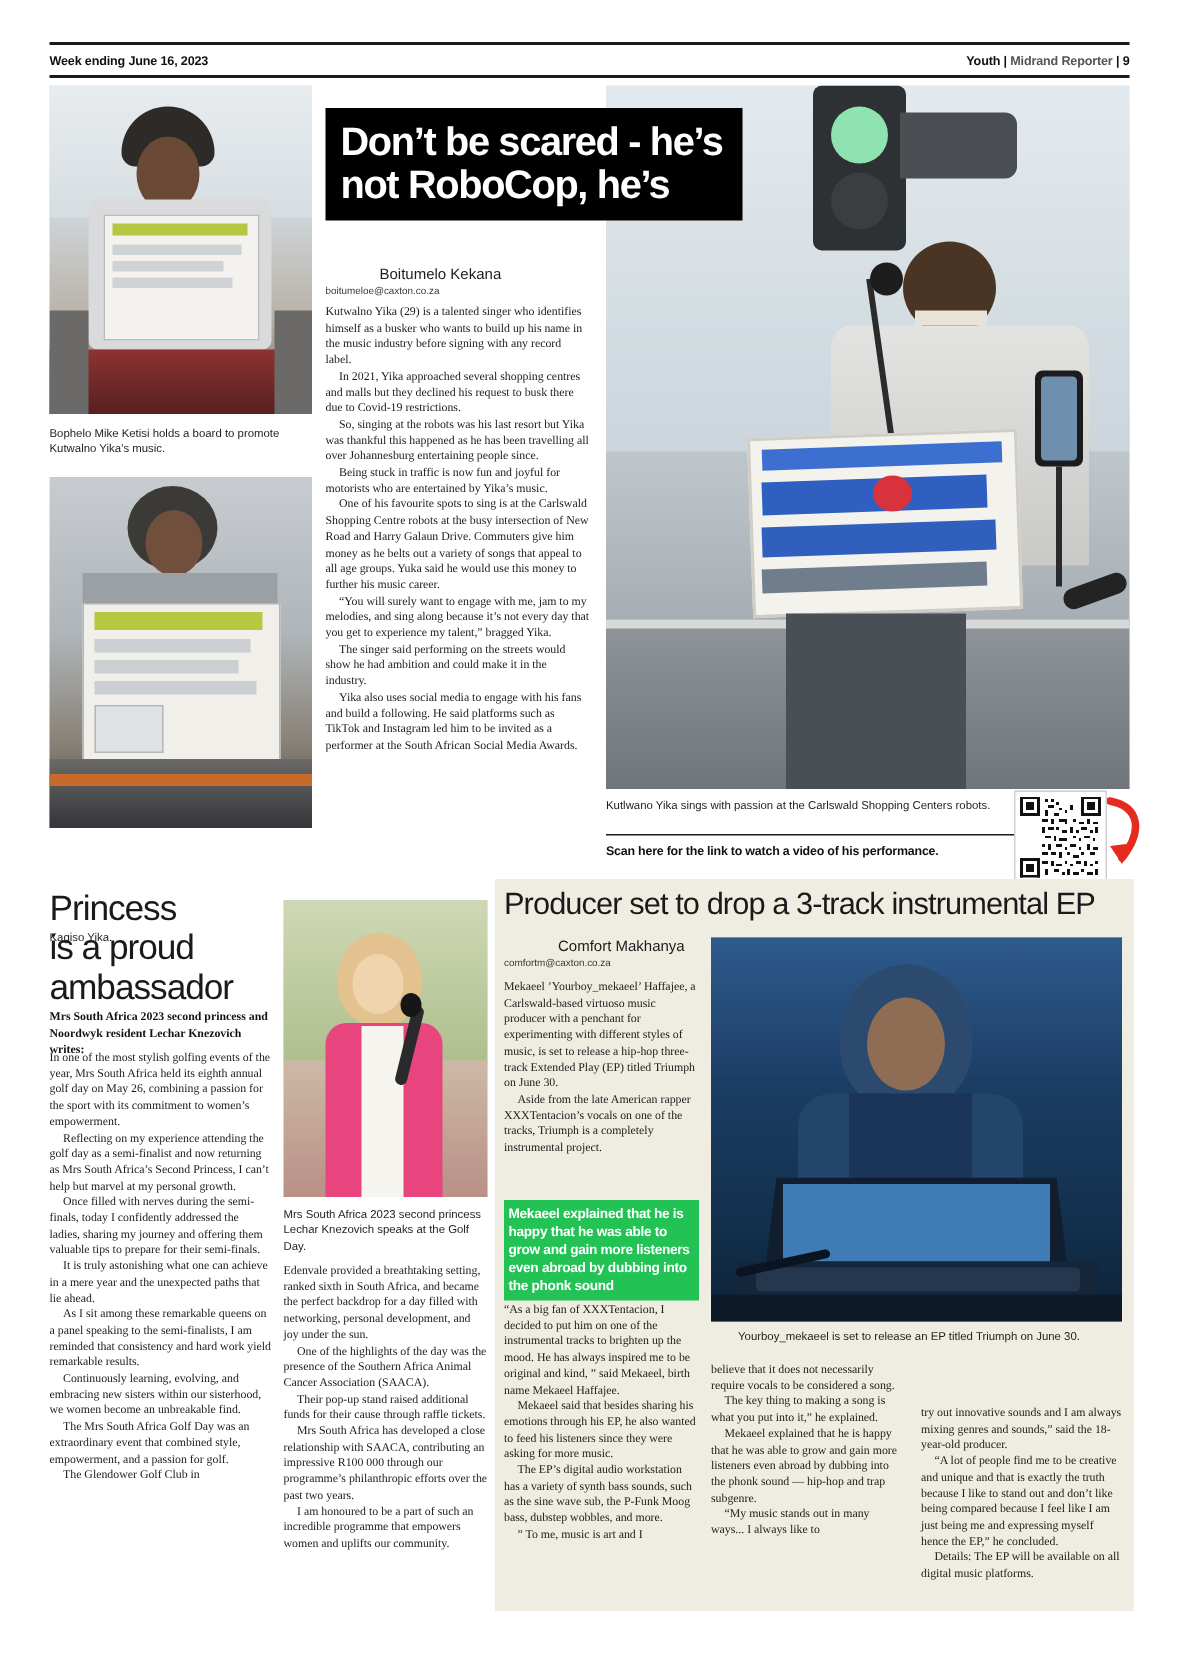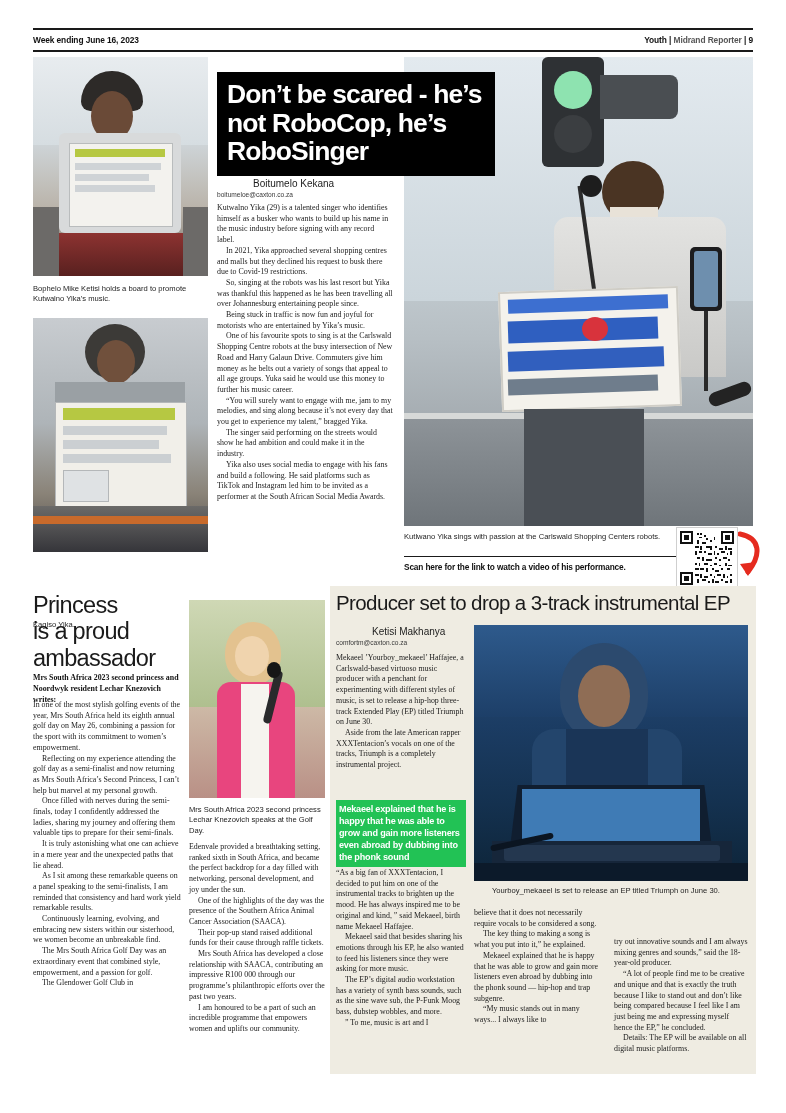--- a/index.html
+++ b/index.html
@@ -194,21 +194,20 @@
 
     <div class="rect" style="left:0;top:356px;width:100%;height:113px;background:linear-gradient(180deg,#8f959a,#6f757a);"></div>
     <div class="rect" style="left:0;top:356px;width:100%;height:6px;background:#d7d9d8;"></div>
     <div class="rect" style="left:120px;top:352px;width:120px;height:117px;background:#4a4f55;"></div>
   </div>
   <div id="caption-yika-main" class="caption">Kutlwano Yika sings with passion at the Carlswald Shopping Centers robots.</div>
 
   <div class="headline-yellow">
     <span>Don’t be scared - he’s</span><br>
     <span>not RoboCop, he’s</span><br>
-    <span class="l3">RoboSinger</span>
   </div>
 
   <div class="byline">
     <div class="byline-name">Boitumelo Kekana</div>
     <div class="byline-mail">boitumeloe@caxton.co.za</div>
   </div>
 
   <div id="story1-col" class="bodytext">
     <p class="noind">Kutwalno Yika (29) is a talented singer who identifies himself as a busker who wants to build up his name in the music industry before signing with any record label.</p>
     <p>In 2021, Yika approached several shopping centres and malls but they declined his request to busk there due to Covid-19 restrictions.</p>
@@ -352,21 +351,21 @@
     <p>Their pop-up stand raised additional funds for their cause through raffle tickets.</p>
     <p>Mrs South Africa has developed a close relationship with SAACA, contributing an impressive R100 000 through our programme’s philanthropic efforts over the past two years.</p>
     <p>I am honoured to be a part of such an incredible programme that empowers women and uplifts our community.</p>
   </div>
 
   <div id="producer-panel"></div>
 
   <div id="producer-head">Producer set to drop a 3-track instrumental EP</div>
 
   <div id="producer-byline">
-    <div class="byline-name">Ketisi Makhanya</div>
+    <div class="byline-name">Comfort Makhanya</div>
     <div class="byline-mail">comfortm@caxton.co.za</div>
   </div>
 
   <div id="producer-col1" class="bodytext">
     <p class="noind">Mekaeel ’Yourboy_mekaeel’ Haffajee, a Carlswald-based virtuoso music producer with a penchant for experimenting with different styles of music, is set to release a hip-hop three-track Extended Play (EP) titled Triumph on June 30.</p>
     <p>Aside from the late American rapper XXXTentacion’s vocals on one of the tracks, Triumph is a completely instrumental project.</p>
   </div>
 
   <div id="producer-photo" class="photo ph-producer">
     <div class="rect" style="left:0;top:0;width:100%;height:36%;background:linear-gradient(180deg,#2e5a8c,#1d3f68);"></div>

